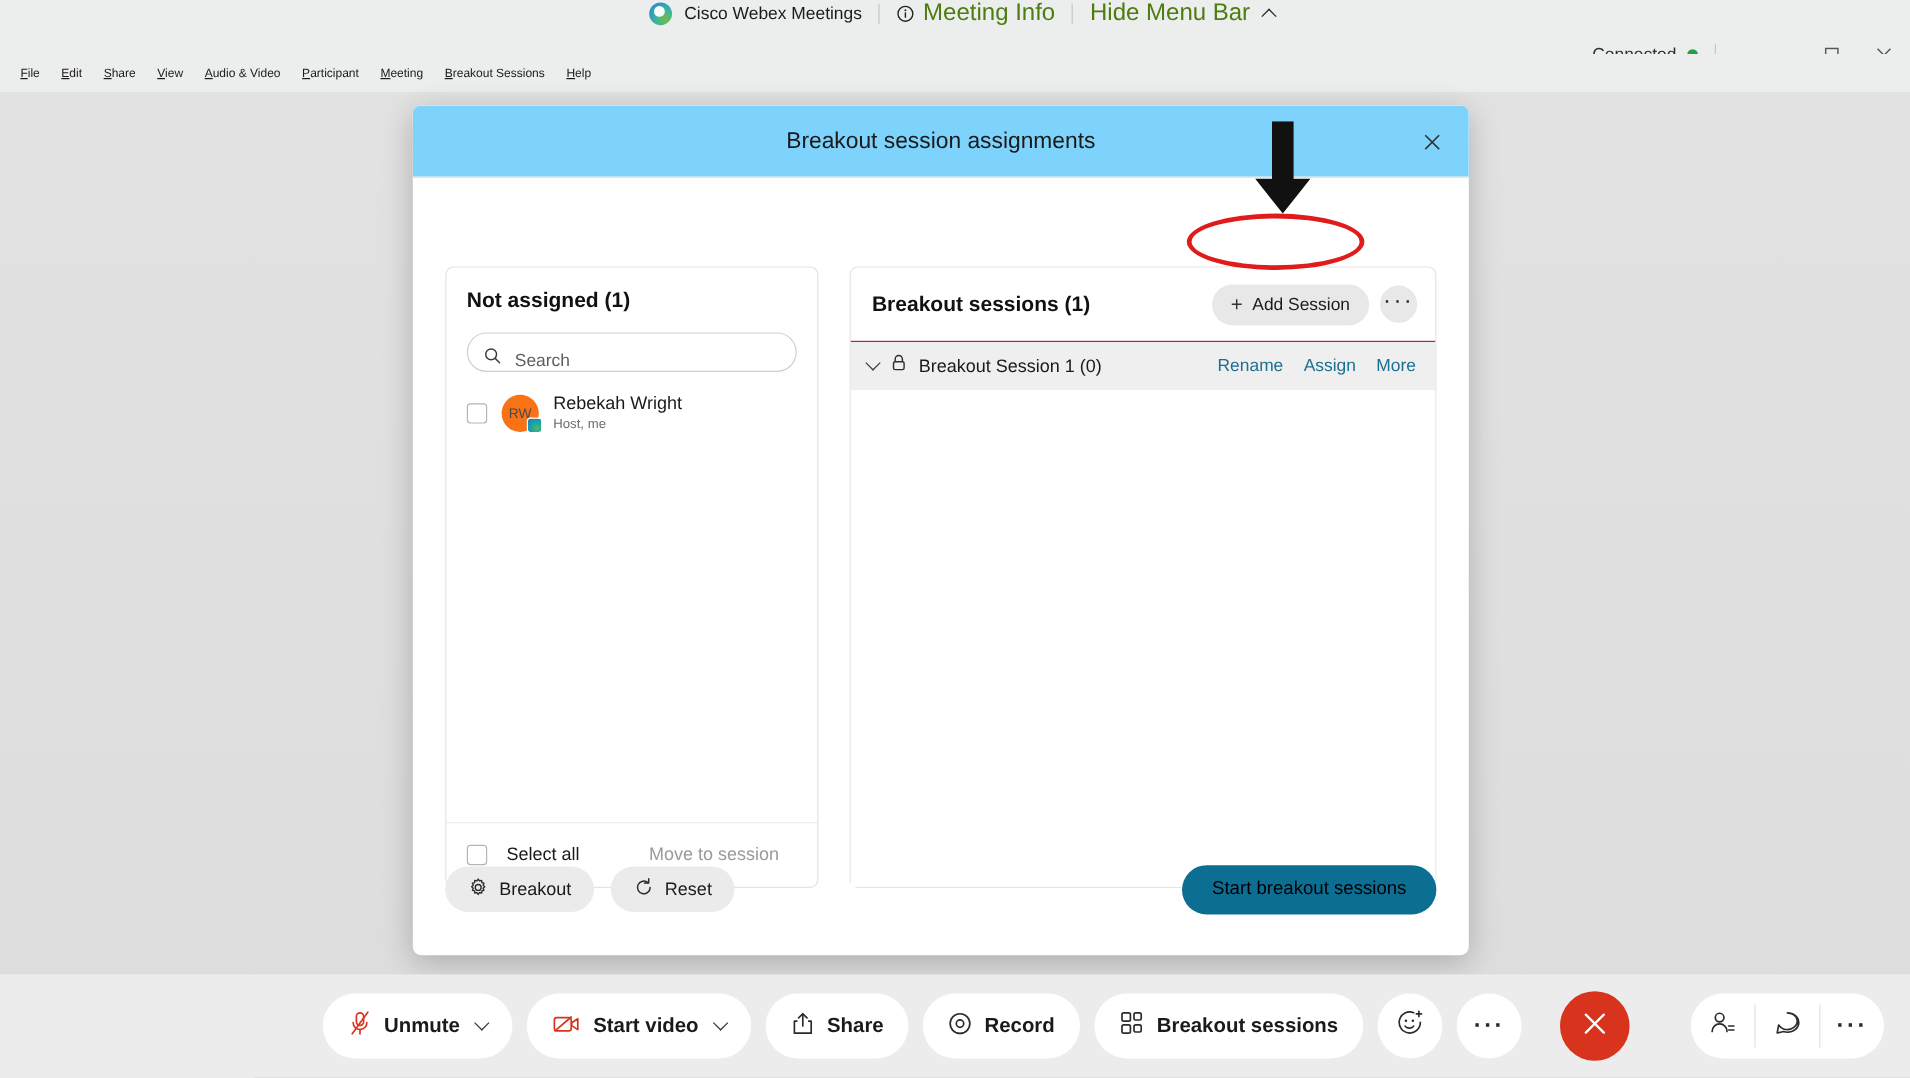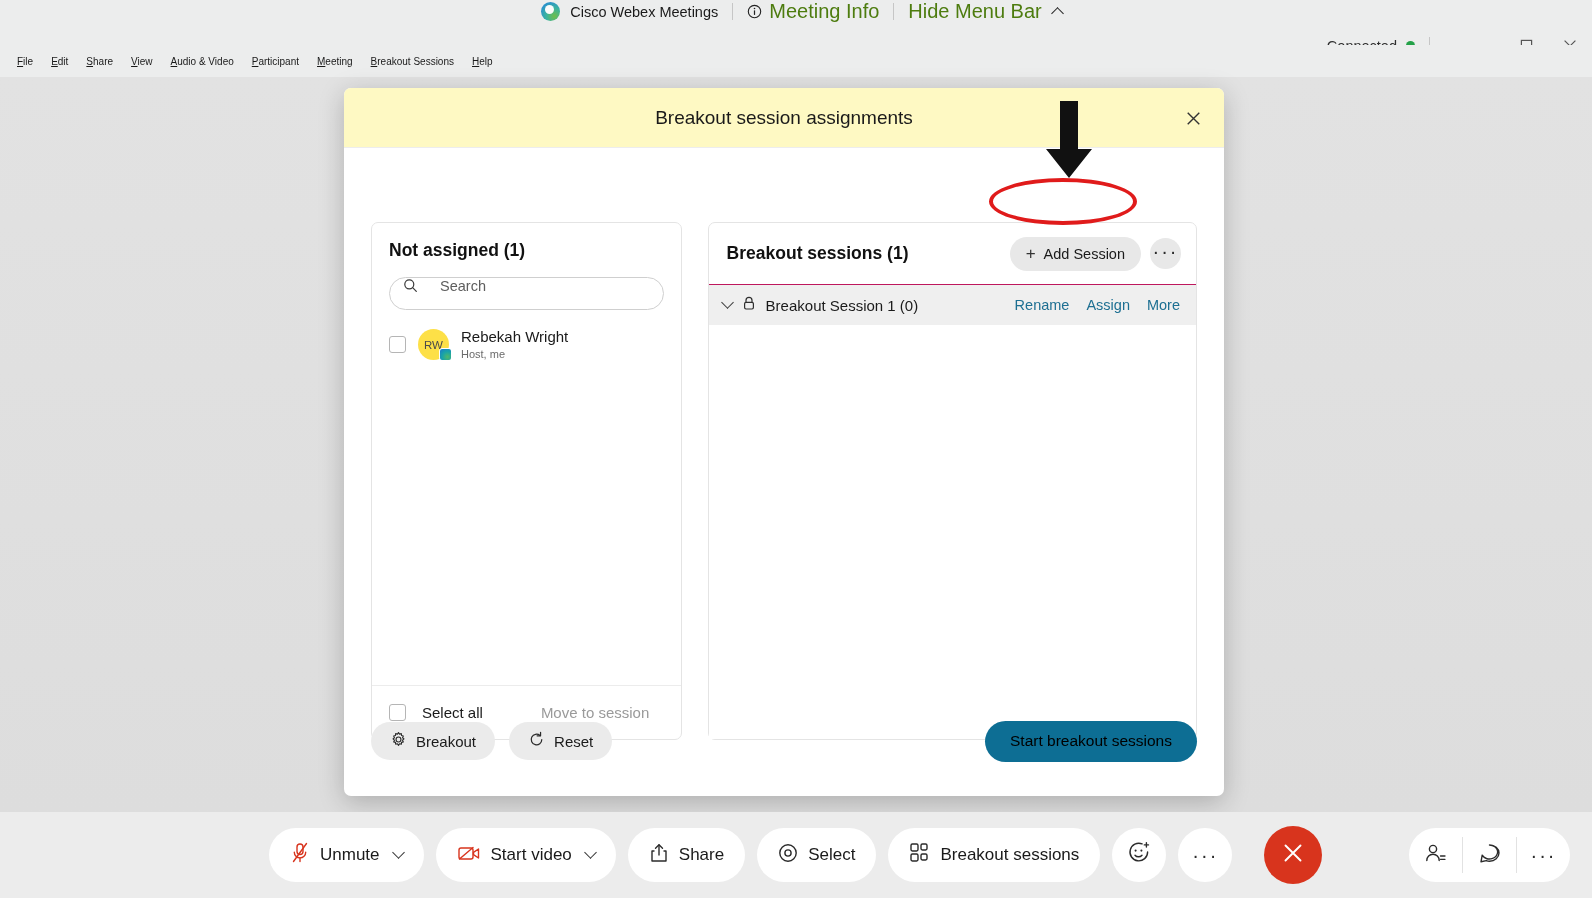--- a/index.html
+++ b/index.html
@@ -54,57 +54,57 @@
   }
 
   
   .dialog {
     position: absolute; left: 344px; top: 88px; width: 880px; height: 708px;
     background: #ffffff; border-radius: 7px;
     box-shadow: 0 6px 26px rgba(0,0,0,.22);
     overflow: hidden;
   }
   .dlg-header {
-    position: relative; height: 60px; background: #fef9c3;
+    position: relative; height: 60px; background: #7dd3fc;
     border-bottom: 1px solid #ededed;
     display: flex; align-items: center; justify-content: center;
   }
   .dlg-title { font-size: 19px; color: #1a1a1a; }
   .dlg-close {
     position: absolute; right: 14px; top: 13px; width: 34px; height: 34px;
     display: flex; align-items: center; justify-content: center; color: #333;
     border-radius: 50%;
   }
   .dlg-body { display: flex; gap: 26px; padding: 74px 27px 0 27px; }
 
   
   .panel {
     border: 1px solid #e4e4e4; border-radius: 7px; background: #fff;
   }
   .left-panel { width: 311px; height: 518px; display: flex; flex-direction: column; }
   .left-head { padding: 17px 17px 0 17px; }
   .left-title { font-size: 17.5px; font-weight: bold; color: #111; }
   .search-box {
     margin: 16px 17px 0 17px; height: 33px; border: 1px solid #cfcfcf;
-    border-radius: 17px; display: flex; align-items: flex-start; padding: 0 13px; gap: 22px;
+    border-radius: 17px; display: flex; align-items: flex-end; padding: 0 13px; gap: 11px;
   }
   .search-box input {
     border: none; outline: none; font-size: 14.5px; color: #333;
     font-family: "Liberation Sans", sans-serif; width: 100%; background: transparent;
   }
   .search-box input::placeholder { color: #5e5e5e; }
   .person-list { flex: 1; padding: 12px 0 0 0; overflow: hidden; }
   .person-row { display: flex; align-items: center; padding: 6px 17px; gap: 12px; }
   .cbox {
     width: 17px; height: 17px; border: 1.4px solid #b5b5b5; border-radius: 3px;
     background: #fff; flex: none;
   }
   .avatar {
     position: relative; width: 31px; height: 31px; border-radius: 50%;
-    background: #fde047; color: #4a4a4a; font-size: 11.5px;
+    background: #f97316; color: #4a4a4a; font-size: 11.5px;
     display: flex; align-items: center; justify-content: center; flex: none;
   }
   .avatar .badge {
     position: absolute; right: -3px; bottom: -1px; width: 13px; height: 13px;
     border-radius: 3px; background: radial-gradient(circle at 68% 72%, #4fb86a 0%, #19a3a8 48%, #1b7fc4 90%);
     border: 1.5px solid #fff;
   }
   .person-name { font-size: 15px; color: #1a1a1a; line-height: 1.25; }
   .person-sub { font-size: 11px; color: #6b6b6b; line-height: 1.3; }
   .left-foot {
@@ -161,21 +161,21 @@
   
   .anno-ellipse {
     position: absolute; left: 989px; top: 178px; width: 148px; height: 47px;
     border: 4px solid #e01b1b; border-radius: 50%;
   }
   .anno-arrow { position: absolute; left: 1043px; top: 101px; width: 52px; height: 78px; }
 
   
   .toolbar {
     position: absolute; left: 0; top: 812px; width: 1592px; height: 86px;
-    background: #ececec; display: flex; align-items: center;
+    background: #ececec; display: flex; align-items: center; font-weight: bold;
   }
   .tb-center { display: flex; align-items: center; gap: 12px; margin-left: 269px; }
   .ctl {
     height: 54px; background: #fff; border-radius: 27px; display: flex;
     align-items: center; gap: 10px; padding: 0 21px; font-size: 17px; color: #1a1a1a;
   }
   .ctl .lbl { white-space: nowrap; }
   .ctl .dd { width: 9px; height: 9px; border-right: 1.7px solid #333; border-bottom: 1.7px solid #333; transform: rotate(45deg); margin-left: 4px; position: relative; top: -3px; }
   .ctl-round {
     width: 54px; height: 54px; border-radius: 50%; background: #fff;
@@ -401,21 +401,21 @@
         <span class="lbl">Share</span>
       </div>
 
       <div class="ctl">
         <span>
           <svg width="20" height="20" viewBox="0 0 20 20">
               <circle cx="10" cy="10" r="8.2" fill="none" stroke="#2b2b2b" stroke-width="1.4"></circle>
               <circle cx="10" cy="10" r="3.1" fill="none" stroke="#2b2b2b" stroke-width="1.4"></circle>
             </svg>
         </span>
-        <span class="lbl">Select</span>
+        <span class="lbl">Record</span>
       </div>
 
       <div class="ctl">
         <span>
           <svg width="21" height="21" viewBox="0 0 21 21">
               <rect x="2" y="2" width="7" height="7" rx="1.4" fill="none" stroke="#2b2b2b" stroke-width="1.4"></rect>
               <rect x="12" y="2" width="6" height="6" rx="1.4" fill="none" stroke="#2b2b2b" stroke-width="1.4"></rect>
               <rect x="2" y="12" width="7" height="7" rx="1.4" fill="none" stroke="#2b2b2b" stroke-width="1.4"></rect>
               <rect x="12" y="12" width="6" height="6" rx="1.4" fill="none" stroke="#2b2b2b" stroke-width="1.4"></rect>
             </svg>

